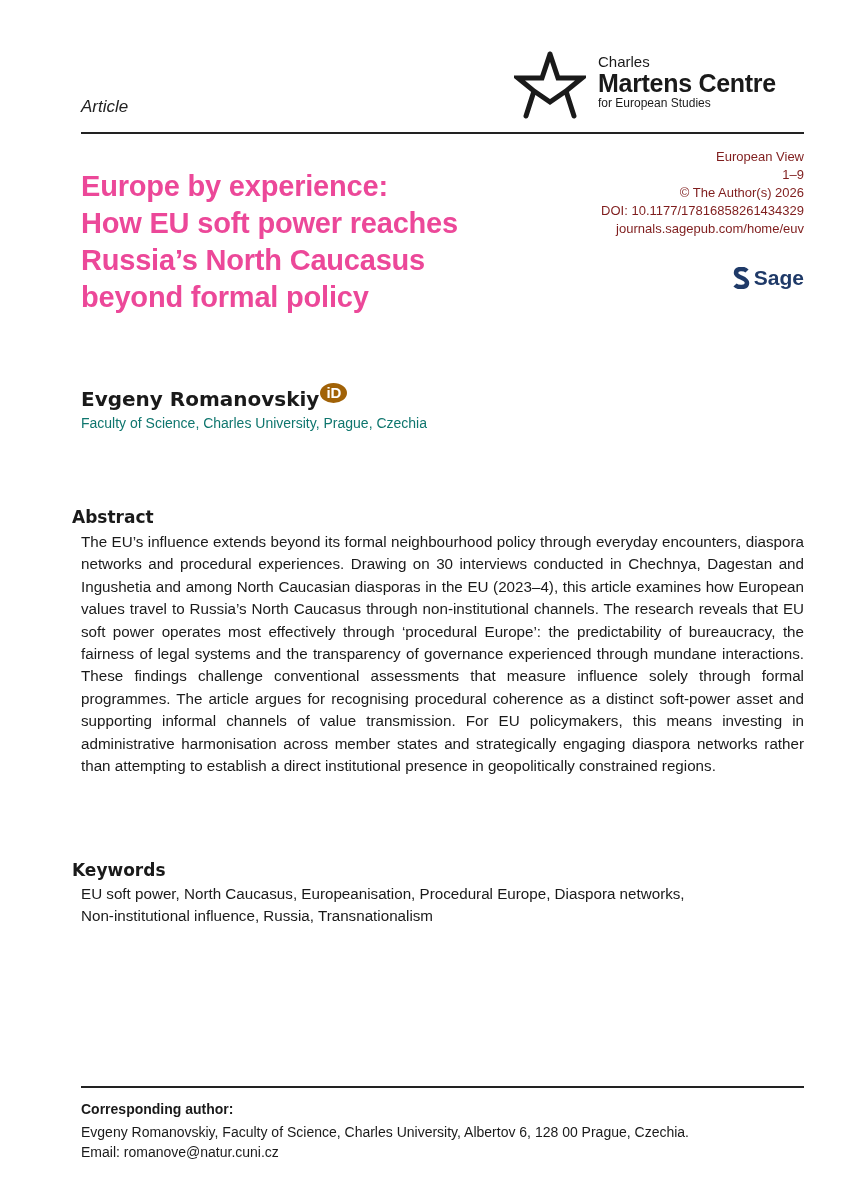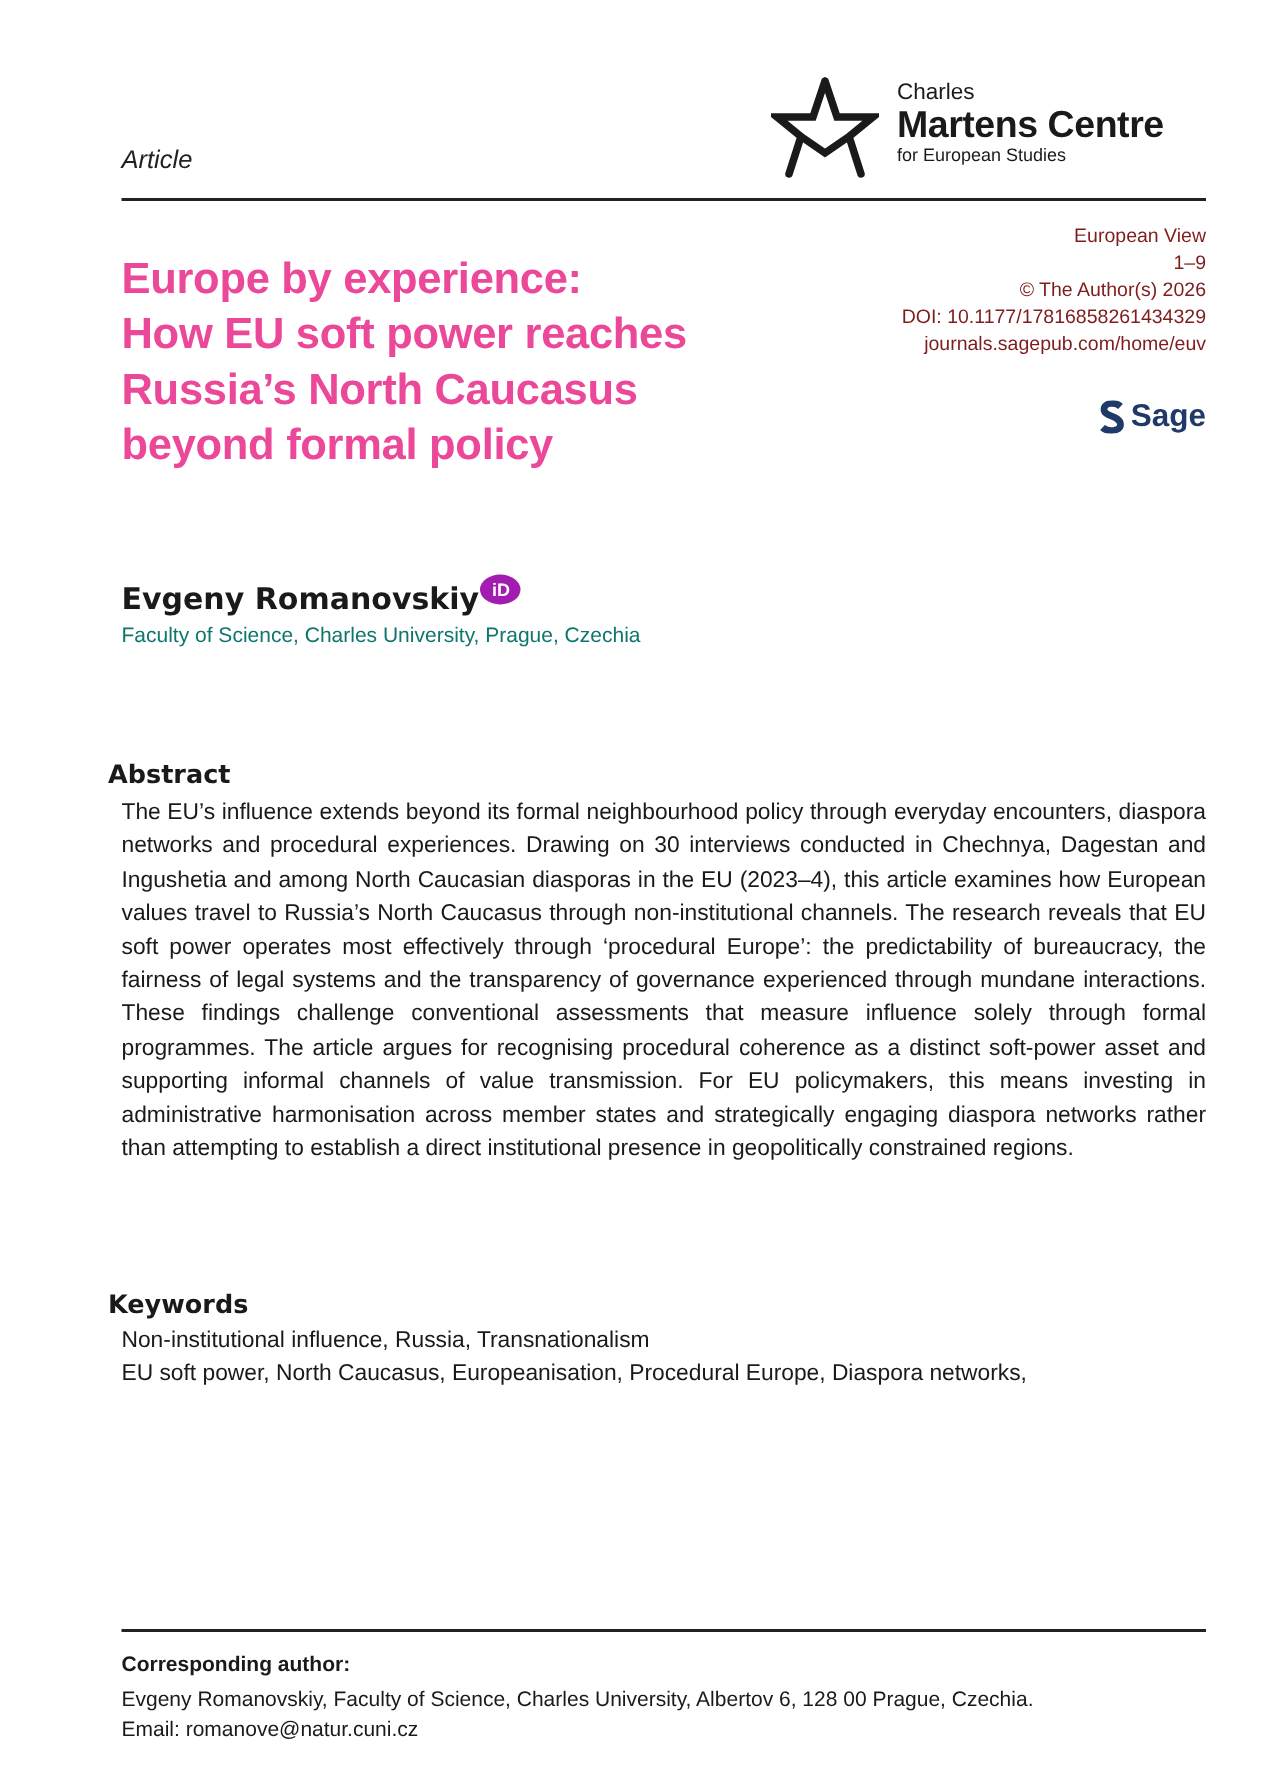--- a/index.html
+++ b/index.html
@@ -13,21 +13,21 @@
   .logo-small { font-size: 15px; line-height: 16px; display: block; }
   .logo-big { font-size: 25px; line-height: 26px; font-weight: bold; display: block; letter-spacing: -0.3px; }
   .logo-sub { font-size: 12px; line-height: 14px; display: block; }
   .journal-info { right: 48px; top: 148px; text-align: right; font-size: 13px; line-height: 18px; color: #7f1d1d; font-family: "Liberation Sans", sans-serif; }
   .journal-info div { white-space: nowrap; }
   .sage { right: 48px; top: 238px; display: flex; align-items: center; gap: 4px; color: #1f3a68; font-weight: bold; font-size: 21px; font-family: "Liberation Sans", sans-serif; margin-top: 28px; }
   .sage svg { width: 18px; height: 22px; }
   .title { left: 81px; top: 168px; width: 460px; font-family: Liberation Sans, sans-serif; font-weight: bold; font-size: 29px; line-height: 37px; color: #ec4899; letter-spacing: -0.2px; }
   .title div { white-space: nowrap; }
   .author { left: 81px; top: 387px; font-family: "DejaVu Sans", sans-serif; font-weight: bold; font-size: 20px; color: #1a1a1a; display: flex; align-items: flex-start; }
-  .orcid { display: inline-block; width: 27px; height: 20px; border-radius: 50%; background: #a21caf; color: #fff; font-size: 12px; font-weight: bold; text-align: center; line-height: 20px; margin-top: -4px; margin-left: 1px; font-family: "Liberation Sans", sans-serif; }
+  .orcid { display: inline-block; width: 27px; height: 20px; border-radius: 50%; background: #a16207; color: #fff; font-size: 15px; font-weight: bold; text-align: center; line-height: 20px; margin-top: -4px; margin-left: 1px; font-family: "Liberation Sans", sans-serif; }
   .affil { left: 81px; top: 415px; font-size: 14px; color: #0f766e; font-family: "Liberation Sans", sans-serif; }
   .section-head { left: 72px; font-family: "DejaVu Sans", sans-serif; font-weight: bold; font-size: 17px; color: #1a1a1a; }
   .abstract-body { left: 81px; top: 531px; width: 723px; font-size: 15.2px; line-height: 22.4px; text-align: justify; color: #1a1a1a; font-family: "Liberation Sans", sans-serif; }
   .keywords-body { left: 81px; top: 883px; width: 723px; font-size: 15.2px; line-height: 22.4px; color: #1a1a1a; font-family: "Liberation Sans", sans-serif; }
   .corr-head { left: 81px; top: 1101px; font-weight: bold; font-size: 14px; color: #1a1a1a; font-family: "Liberation Sans", sans-serif; }
   .corr-body { left: 81px; top: 1122px; font-size: 14px; line-height: 20px; color: #1a1a1a; font-family: "Liberation Sans", sans-serif; }
 </style>
 </head>
 <body>
 
@@ -72,22 +72,22 @@
   <span>Evgeny Romanovskiy</span>
   <span class="orcid">iD</span>
 </div>
 <div class="abs affil">Faculty of Science, Charles University, Prague, Czechia</div>
 
 <div class="abs section-head" style="top:507px;">Abstract</div>
 <div class="abs abstract-body">The EU’s influence extends beyond its formal neighbourhood policy through everyday encounters, diaspora networks and procedural experiences. Drawing on 30 interviews conducted in Chechnya, Dagestan and Ingushetia and among North Caucasian diasporas in the EU (2023–4), this article examines how European values travel to Russia’s North Caucasus through non-institutional channels. The research reveals that EU soft power operates most effectively through ‘procedural Europe’: the predictability of bureaucracy, the fairness of legal systems and the transparency of governance experienced through mundane interactions. These findings challenge conventional assessments that measure influence solely through formal programmes. The article argues for recognising procedural coherence as a distinct soft-power asset and supporting informal channels of value transmission. For EU policymakers, this means investing in administrative harmonisation across member states and strategically engaging diaspora networks rather than attempting to establish a direct institutional presence in geopolitically constrained regions.</div>
 
 <div class="abs section-head" style="top:860px;">Keywords</div>
 <div class="abs keywords-body">
+  <div>EU soft power, North Caucasus, Europeanisation, Procedural Europe, Diaspora networks,</div>
   <div>Non-institutional influence, Russia, Transnationalism</div>
-  <div>EU soft power, North Caucasus, Europeanisation, Procedural Europe, Diaspora networks,</div>
 </div>
 
 <div class="rule" style="top:1086px;"></div>
 
 <div class="abs corr-head">Corresponding author:</div>
 <div class="abs corr-body">
   <div>Evgeny Romanovskiy, Faculty of Science, Charles University, Albertov 6, 128 00 Prague, Czechia.</div>
   <div>Email: romanove@natur.cuni.cz</div>
 </div>
 

